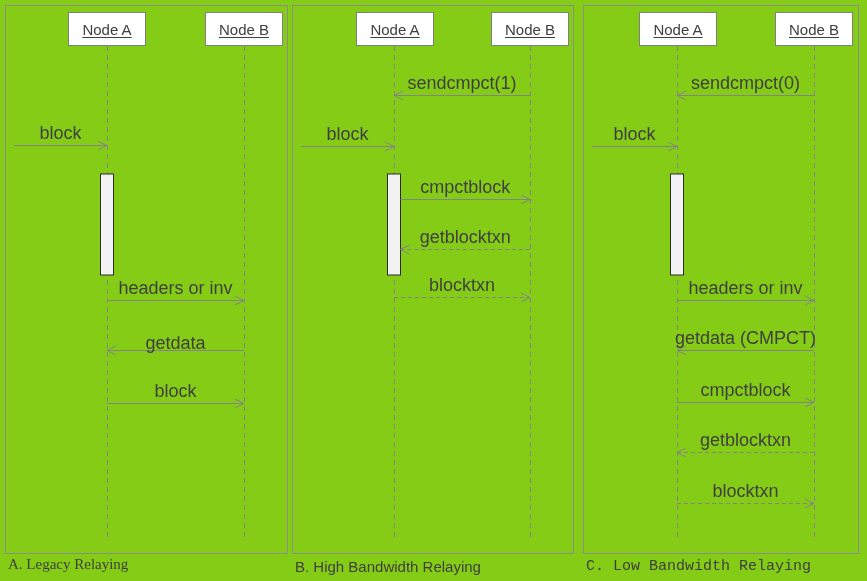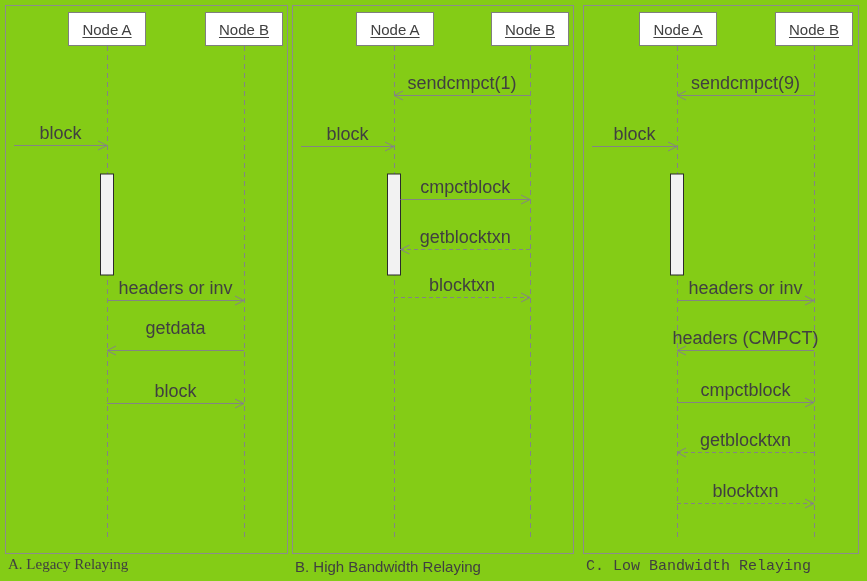--- a/index.html
+++ b/index.html
@@ -96,43 +96,43 @@
     </svg>
   <div id="labels-root">
       <div class="actor-box" style="left: 68px; top: 12px;">
         <span>Node A</span>
       </div>
       <div class="actor-box" style="left: 205px; top: 12px;">
         <span>Node B</span>
       </div>
       <div class="msg-label" style="left: 60.5px; top: 124px;">block</div>
       <div class="msg-label" style="left: 175.5px; top: 279px;">headers or inv</div>
-      <div class="msg-label" style="left: 175.5px; top: 319px;">getdata</div>
+      <div class="msg-label" style="left: 175.5px; top: 334px;">getdata</div>
       <div class="msg-label" style="left: 175.5px; top: 382px;">block</div>
       <div class="caption" style="left: 8px; top: 556px; font-family: Liberation Serif, serif;">A. Legacy Relaying</div>
       <div class="actor-box" style="left: 356px; top: 12px;">
         <span>Node A</span>
       </div>
       <div class="actor-box" style="left: 491px; top: 12px;">
         <span>Node B</span>
       </div>
       <div class="msg-label" style="left: 462px; top: 74px;">sendcmpct(1)</div>
       <div class="msg-label" style="left: 347.5px; top: 125px;">block</div>
       <div class="msg-label" style="left: 465.25px; top: 178px;">cmpctblock</div>
       <div class="msg-label" style="left: 465.25px; top: 228px;">getblocktxn</div>
       <div class="msg-label" style="left: 462px; top: 276px;">blocktxn</div>
       <div class="caption" style="left: 295px; top: 558px; text-align: center;">B. High Bandwidth Relaying</div>
       <div class="actor-box" style="left: 639px; top: 12px;">
         <span>Node A</span>
       </div>
       <div class="actor-box" style="left: 775px; top: 12px;">
         <span>Node B</span>
       </div>
-      <div class="msg-label" style="left: 745.5px; top: 74px;">sendcmpct(9)</div>
+      <div class="msg-label" style="left: 745.5px; top: 74px;">sendcmpct(0)</div>
       <div class="msg-label" style="left: 634.5px; top: 125px;">block</div>
       <div class="msg-label" style="left: 745.5px; top: 279px;">headers or inv</div>
-      <div class="msg-label" style="left: 745.5px; top: 329px;">headers (CMPCT)</div>
+      <div class="msg-label" style="left: 745.5px; top: 329px;">getdata (CMPCT)</div>
       <div class="msg-label" style="left: 745.5px; top: 381px;">cmpctblock</div>
       <div class="msg-label" style="left: 745.5px; top: 431px;">getblocktxn</div>
       <div class="msg-label" style="left: 745.5px; top: 482px;">blocktxn</div>
       <div class="caption" style="left: 586px; top: 558px; font-family: Liberation Mono, monospace;">C. Low Bandwidth Relaying</div>
     </div>
 </div>
 
 </body></html>

